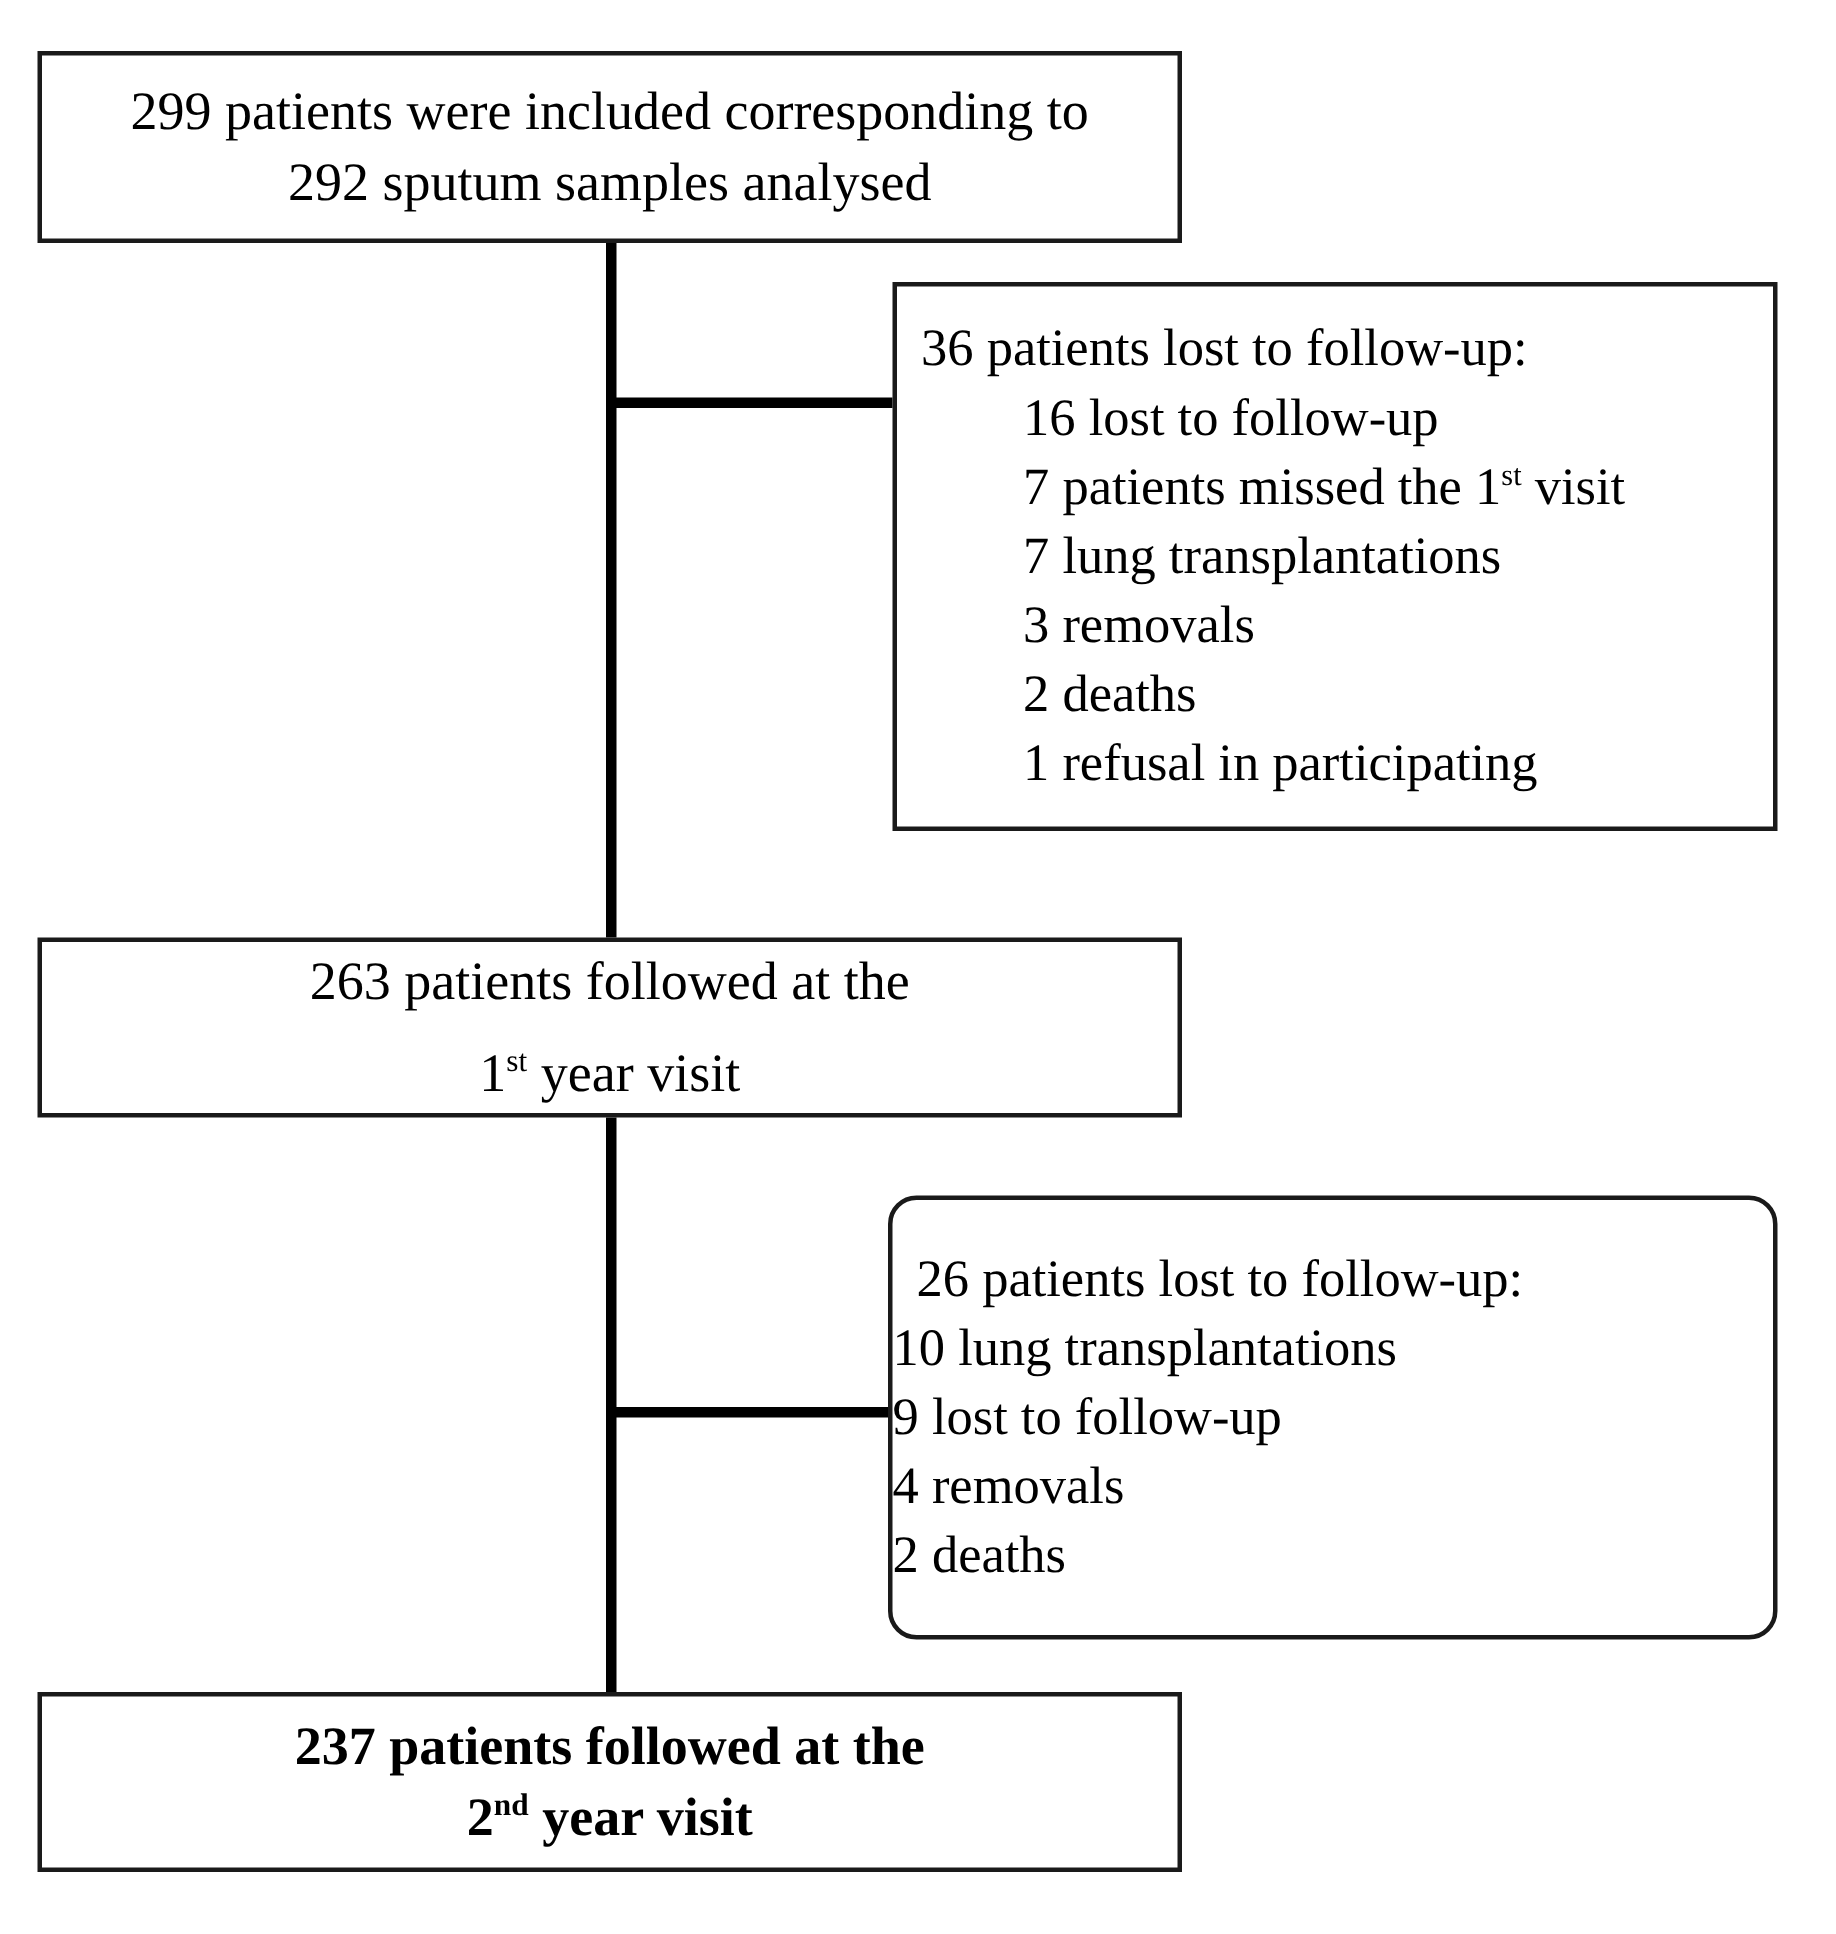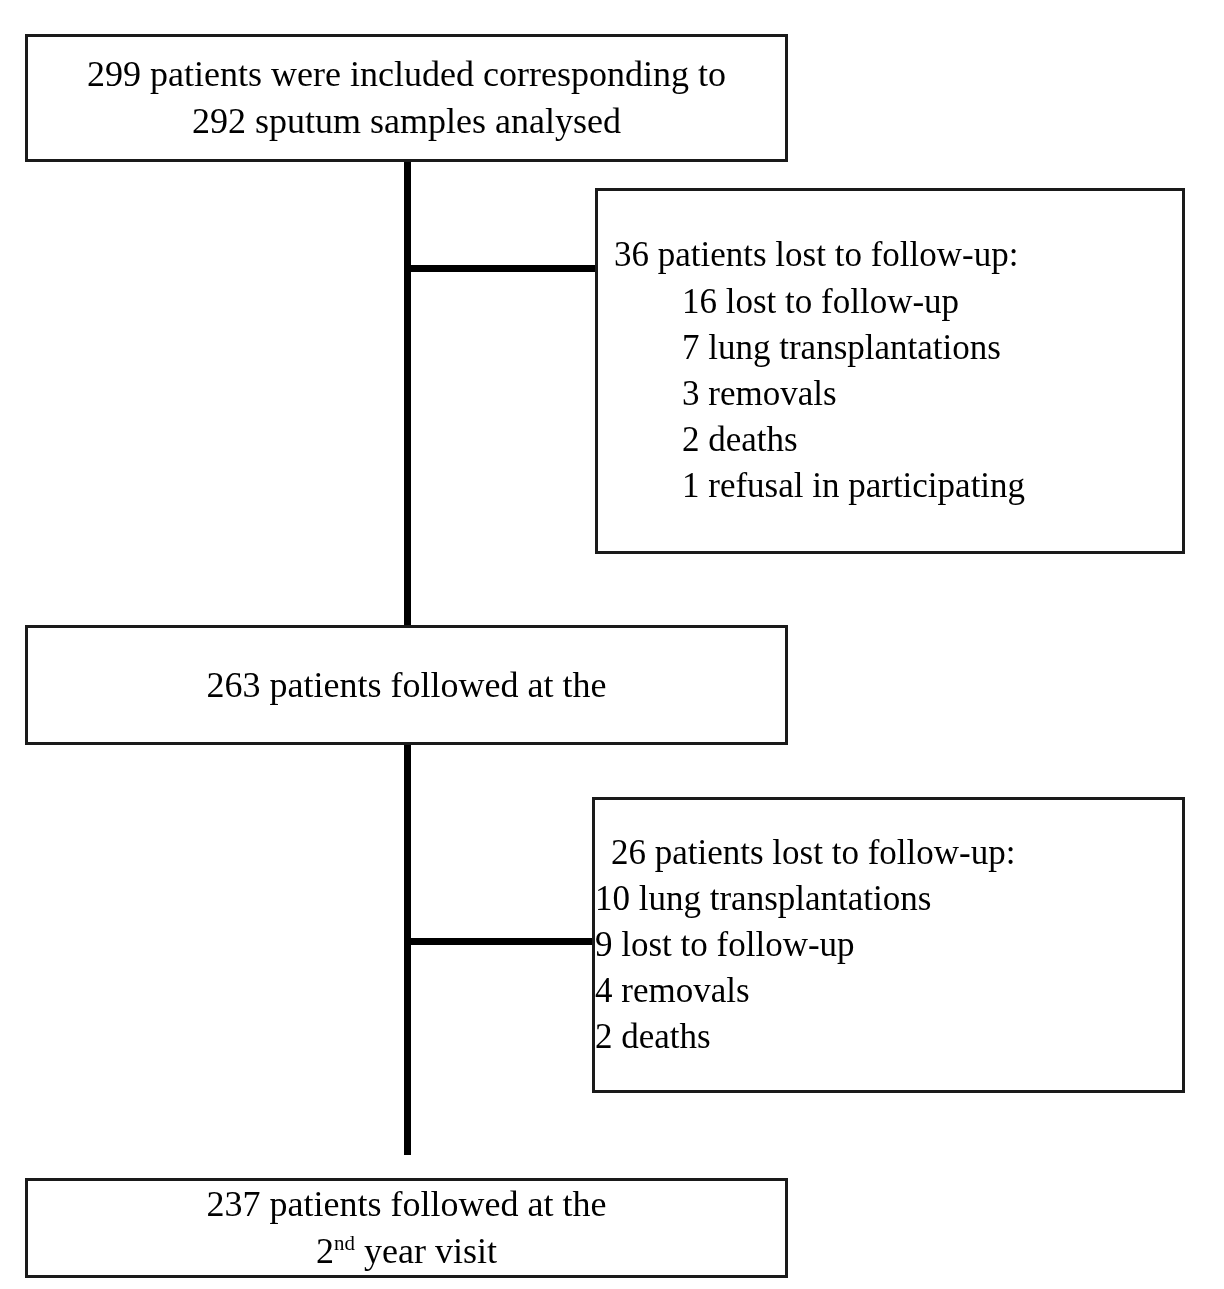--- a/index.html
+++ b/index.html
@@ -91,37 +91,39 @@
   <div class="node main" style="left:25px; top:34px; width:763px; height:128px;">
     <div class="line-main">299 patients were included corresponding to</div>
     <div class="line-main">292 sputum samples analysed</div>
   </div>
 
   <div class="node side box-lost-1" style="left:595px; top:188px; width:590px; height:366px;">
     <div class="side-head">36 patients lost to follow-up:</div>
 
     <div class="side-item">16 lost to follow-up</div>
 
+    <div class="side-item"><span>7 patients missed the 1</span><sup>st</sup><span> visit</span></div>
 
     <div class="side-item">7 lung transplantations</div>
     <div class="side-item">3 removals</div>
     <div class="side-item">2 deaths</div>
     <div class="side-item">1 refusal in participating</div>
   </div>
 
   <div class="node main" style="left:25px; top:625px; width:763px; height:120px;gap:14px;">
     <div class="line-main">263 patients followed at the</div>
+    <div class="line-main"><span>1</span><sup>st</sup><span> year visit</span></div>
   </div>
 
-  <div class="node side box-lost-2" style="left:592px; top:797px; width:593px; height:296px;">
+  <div class="node side box-lost-2" style="left:592px; top:797px; width:593px; height:296px;border-radius:19px;">
     <div class="side-head">26 patients lost to follow-up:</div>
     <div class="side-item">10 lung transplantations</div>
     <div class="side-item">9 lost to follow-up</div>
     <div class="side-item">4 removals</div>
     <div class="side-item">2 deaths</div>
   </div>
 
-  <div class="node main" style="left:25px; top:1178px; width:763px; height:100px;">
+  <div class="node main" style="left:25px; top:1128px; width:763px; height:120px;font-weight:bold;">
     <div class="line-main">237 patients followed at the</div>
     <div class="line-main"><span>2</span><sup>nd</sup><span> year visit</span></div>
   </div>
 
 </div>
 
 </body></html>

